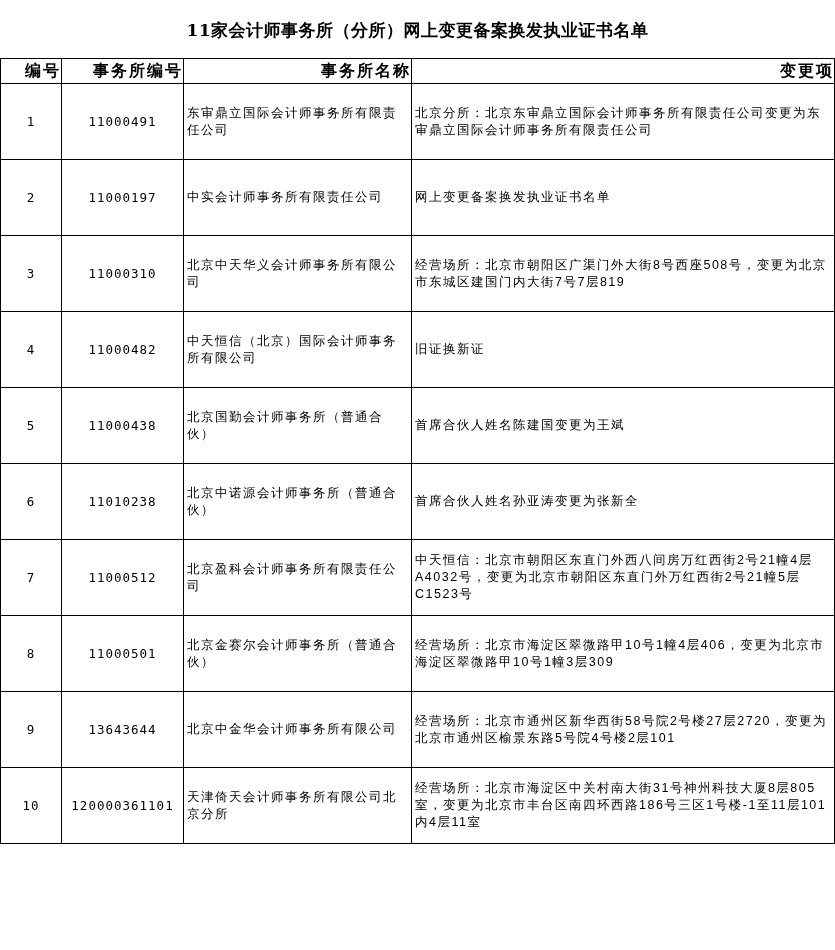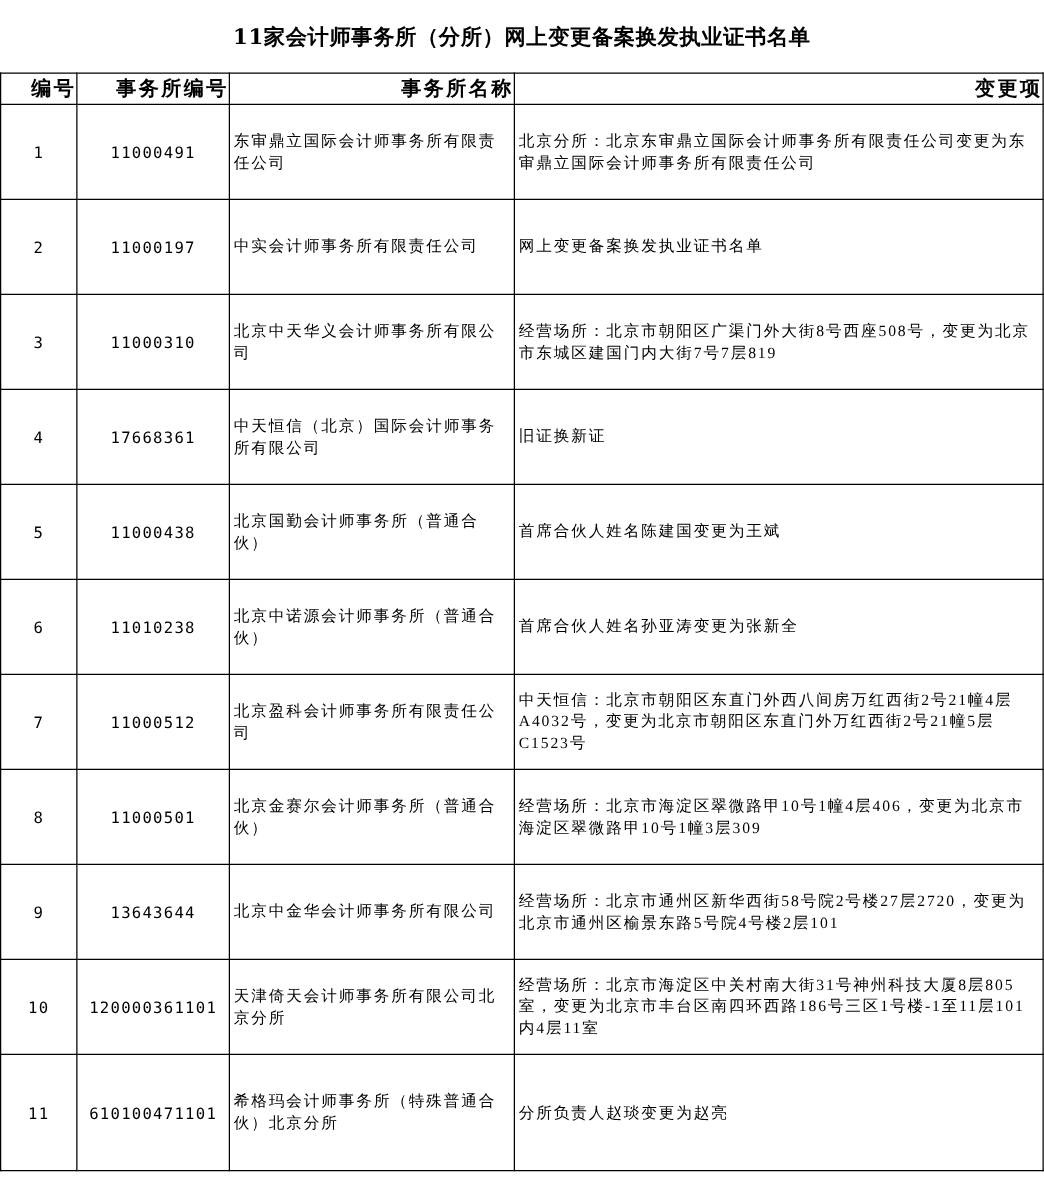--- a/index.html
+++ b/index.html
@@ -58,21 +58,21 @@
       text-align: center;
       font-family: "DejaVu Sans Mono", "Liberation Mono", monospace;
       font-size: 11.5px;
       letter-spacing: 1px;
     }
     td.c-name, td.c-change {
       text-align: left;
       padding-left: 3px !important;
       padding-right: 3px !important;
       letter-spacing: 1.5px;
-      font-family: Liberation Serif, serif;
+      font-family: Liberation Sans, sans-serif;
       font-size: 12px;
     }
     tr.last td { height: 92px; }
   </style>
 </head>
 <body>
 
 <div class="doc-title">11家会计师事务所（分所）网上变更备案换发执业证书名单</div>
 
 <table class="list">
@@ -104,21 +104,21 @@
       <td class="c-change">网上变更备案换发执业证书名单</td>
     </tr>
     <tr>
       <td class="c-no">3</td>
       <td class="c-code">11000310</td>
       <td class="c-name">北京中天华义会计师事务所有限公司</td>
       <td class="c-change">经营场所：北京市朝阳区广渠门外大街8号西座508号，变更为北京市东城区建国门内大街7号7层819</td>
     </tr>
     <tr>
       <td class="c-no">4</td>
-      <td class="c-code">17668361</td>
+      <td class="c-code">11000482</td>
       <td class="c-name">中天恒信（北京）国际会计师事务所有限公司</td>
       <td class="c-change">旧证换新证</td>
     </tr>
     <tr>
       <td class="c-no">5</td>
       <td class="c-code">11000438</td>
       <td class="c-name">北京国勤会计师事务所（普通合伙）</td>
       <td class="c-change">首席合伙人姓名陈建国变更为王斌</td>
     </tr>
     <tr>
@@ -144,20 +144,14 @@
       <td class="c-code">13643644</td>
       <td class="c-name">北京中金华会计师事务所有限公司</td>
       <td class="c-change">经营场所：北京市通州区新华西街58号院2号楼27层2720，变更为北京市通州区榆景东路5号院4号楼2层101</td>
     </tr>
     <tr>
       <td class="c-no">10</td>
       <td class="c-code">120000361101</td>
       <td class="c-name">天津倚天会计师事务所有限公司北京分所</td>
       <td class="c-change">经营场所：北京市海淀区中关村南大街31号神州科技大厦8层805室，变更为北京市丰台区南四环西路186号三区1号楼-1至11层101内4层11室</td>
     </tr>
-    <tr class="last">
-      <td class="c-no">11</td>
-      <td class="c-code">610100471101</td>
-      <td class="c-name">希格玛会计师事务所（特殊普通合伙）北京分所</td>
-      <td class="c-change">分所负责人赵琰变更为赵亮</td>
-    </tr>
   </tbody>
 </table>
 
 </body></html>

